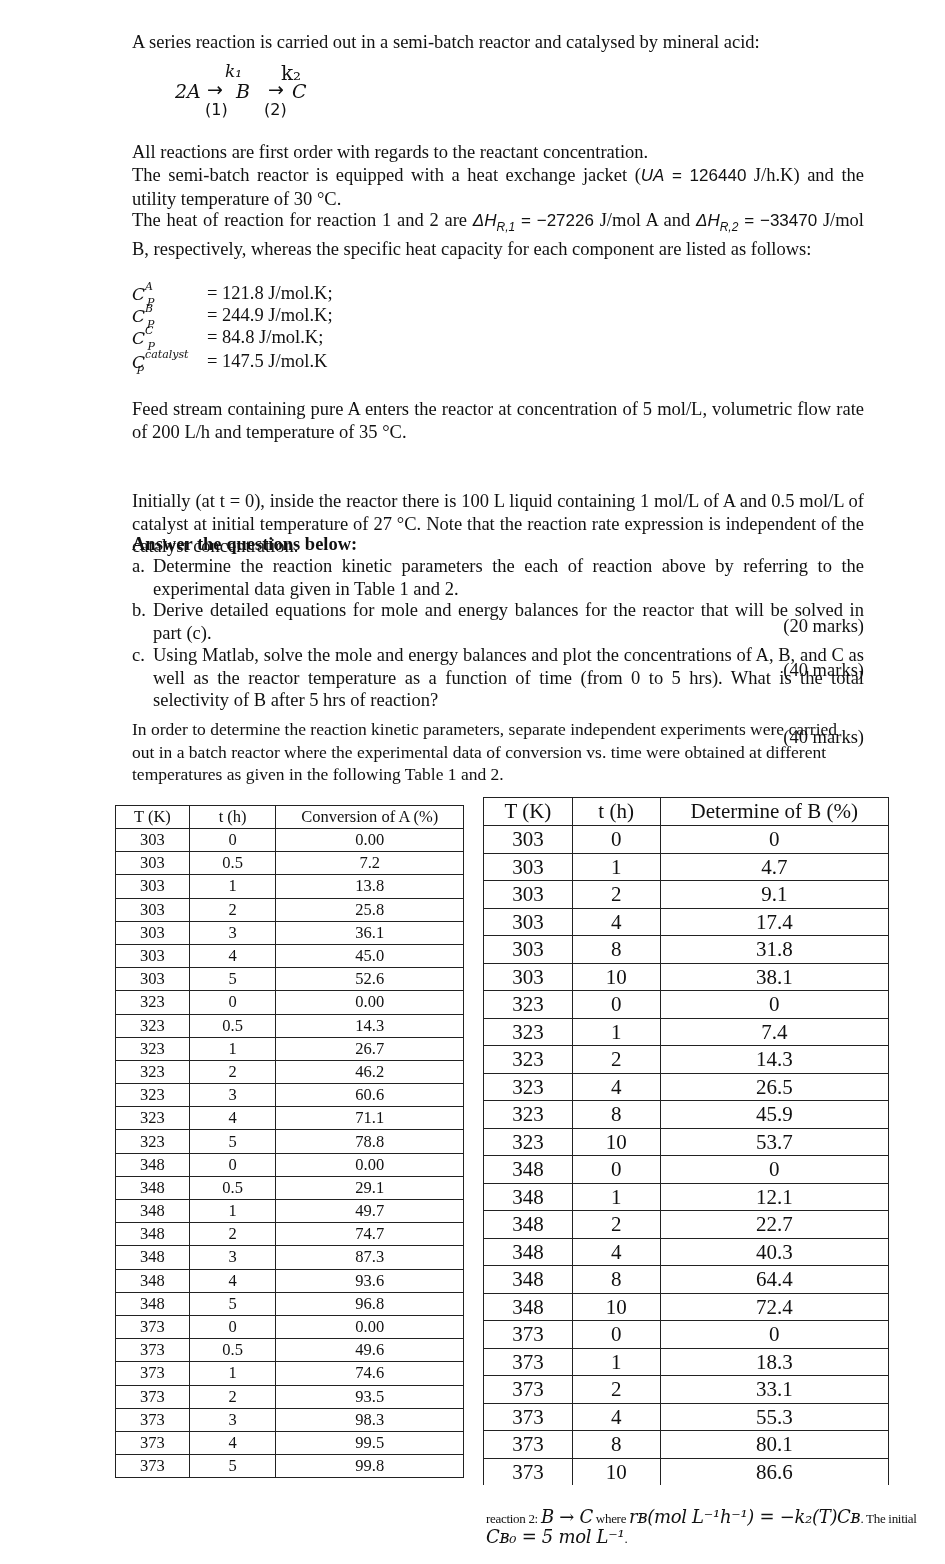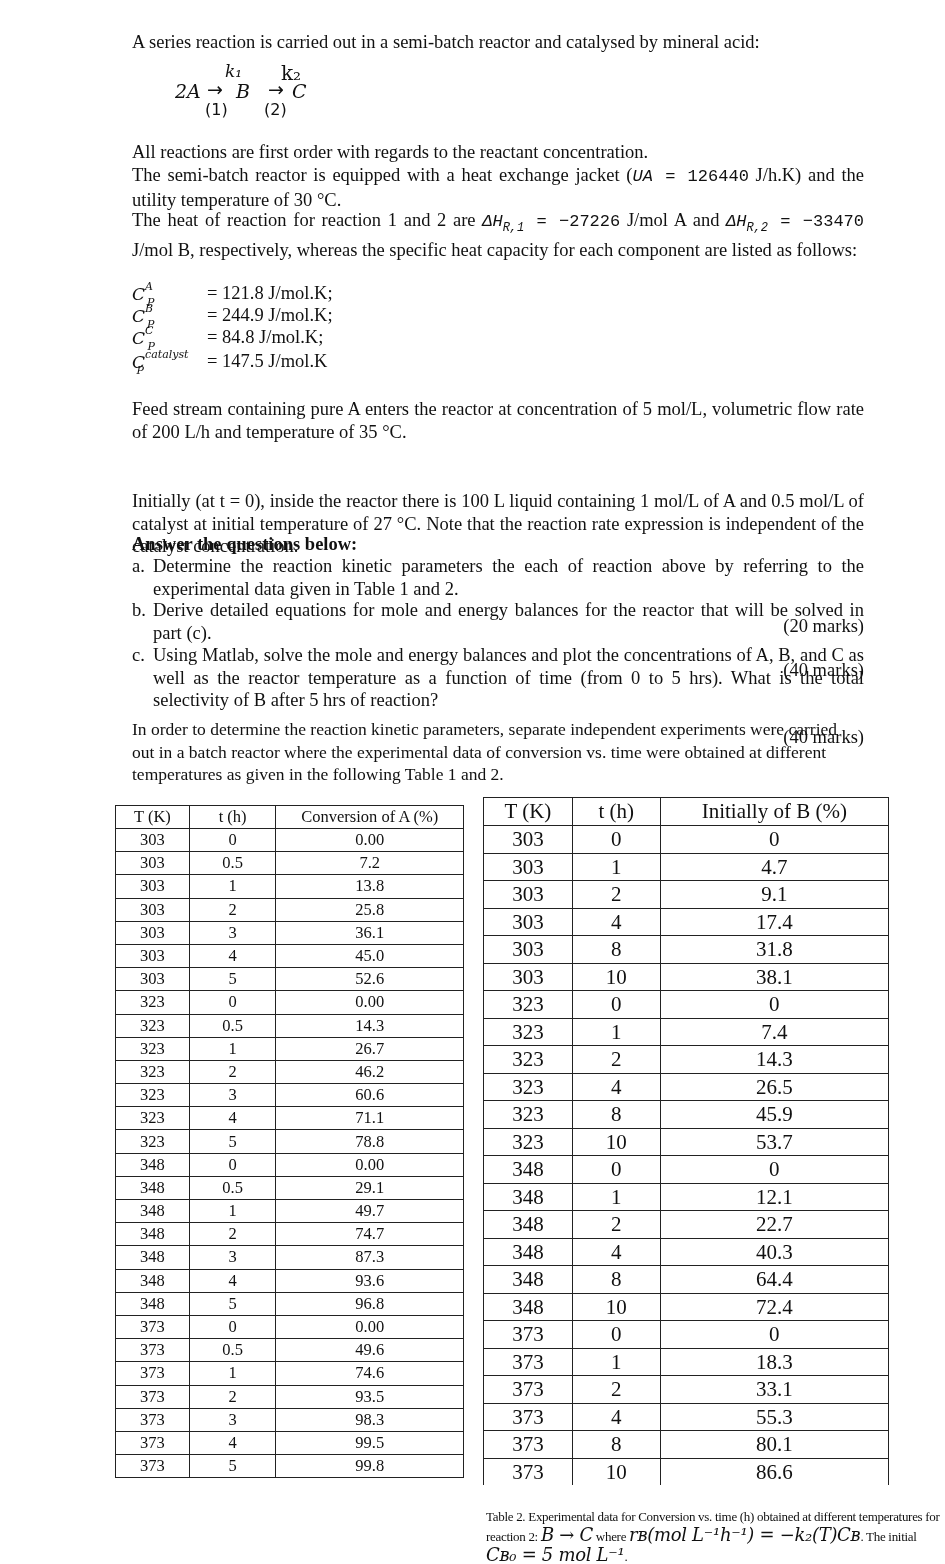--- a/index.html
+++ b/index.html
@@ -1,20 +1,20 @@
 <!DOCTYPE html>
 <html><head>
 <meta charset="utf-8">
 <style>
   html, body { margin: 0; padding: 0; background: #ffffff; }
   body { width: 945px; height: 1564px; position: relative; overflow: hidden;
          font-family: "Liberation Serif", serif; color: #111; }
   .p { position: absolute; left: 132px; width: 732px; font-size: 18.5px; line-height: 22.5px; }
   .justify { text-align: justify; }
-  .math { font-family: Liberation Mono, monospace; font-style: italic; font-size: 17px; margin-top: 6px; }
+  .math { font-family: Liberation Sans, sans-serif; font-style: italic; font-size: 17px; margin-top: 6px; }
   .up { font-style: normal; }
   .rxn { position: absolute; left: 175px; top: 58px; width: 200px; height: 70px;
          font-family: "DejaVu Sans", sans-serif; font-size: 19px; color: #111; }
   .rxn span { position: absolute; }
   .cp-row { position: absolute; left: 132px; font-size: 18.5px; height: 22px; }
   .cp-sym { position: absolute; left: 0; font-family: "DejaVu Serif", serif; font-style: italic; font-size: 17px; }
   .cp-sym sup { font-size: 11px; position: relative; top: -3px; }
   .cp-sym sub { font-size: 11px; position: relative; left: -6px; top: 2px; }
   .cp-val { position: absolute; left: 75px; white-space: nowrap; }
   .qitem { position: absolute; left: 132px; width: 732px; font-size: 18.5px; line-height: 22.5px; }
@@ -261,21 +261,21 @@
 <table id="t2">
   <colgroup>
       <col style="width:89px">
       <col style="width:88px">
       <col style="width:229px">
     </colgroup>
   <thead>
     <tr>
       <th>T (K)</th>
       <th>t (h)</th>
-      <th>Initially of B (%)</th>
+      <th>Determine of B (%)</th>
     </tr>
   </thead>
   <tbody id="t2body">
       <tr>
         <td>303</td>
         <td>0</td>
         <td>0</td>
       </tr>
       <tr>
         <td>303</td>
@@ -391,15 +391,14 @@
         <td>373</td>
         <td>10</td>
         <td>86.6</td>
       </tr>
     </tbody>
 </table>
 
 <div class="caption" style="left:12px; top:1506px; width:470px;">
 </div>
 <div class="caption" style="left:486px; top:1508px; width:455px; font-size:13px;">
-  <div>Table 2. Experimental data for Conversion vs. time (h) obtained at different temperatures for</div>
   <div><span>reaction 2: </span><i>B → C</i><span> where </span><i>rʙ(mol L⁻¹h⁻¹) = −k₂(T)Cʙ</i><span>. The initial </span><i>Cʙ₀ = 5 mol L⁻¹</i><span>.</span></div>
 </div>
 
 </body></html>

